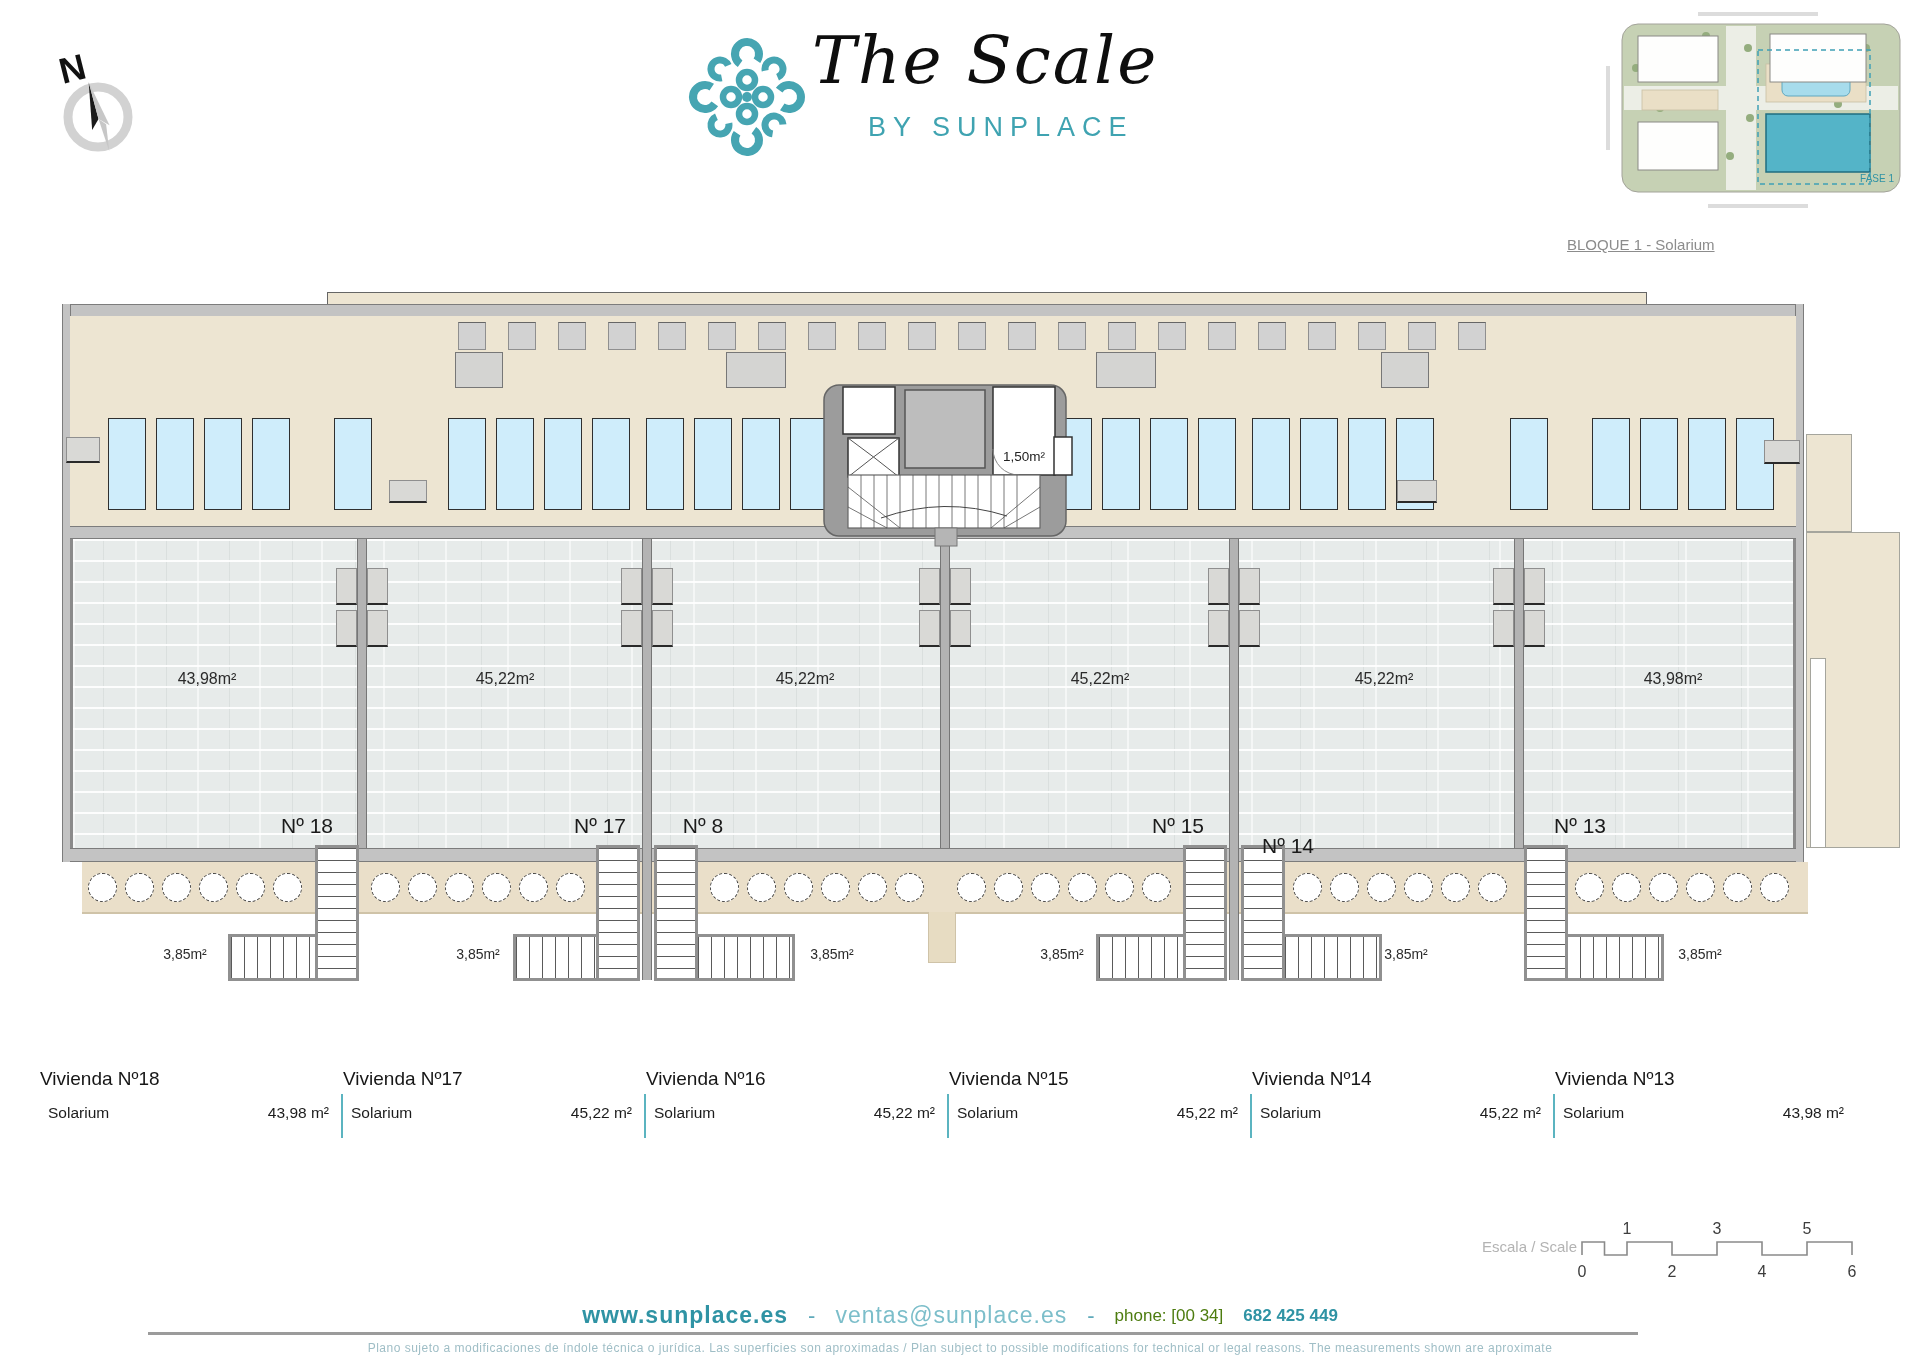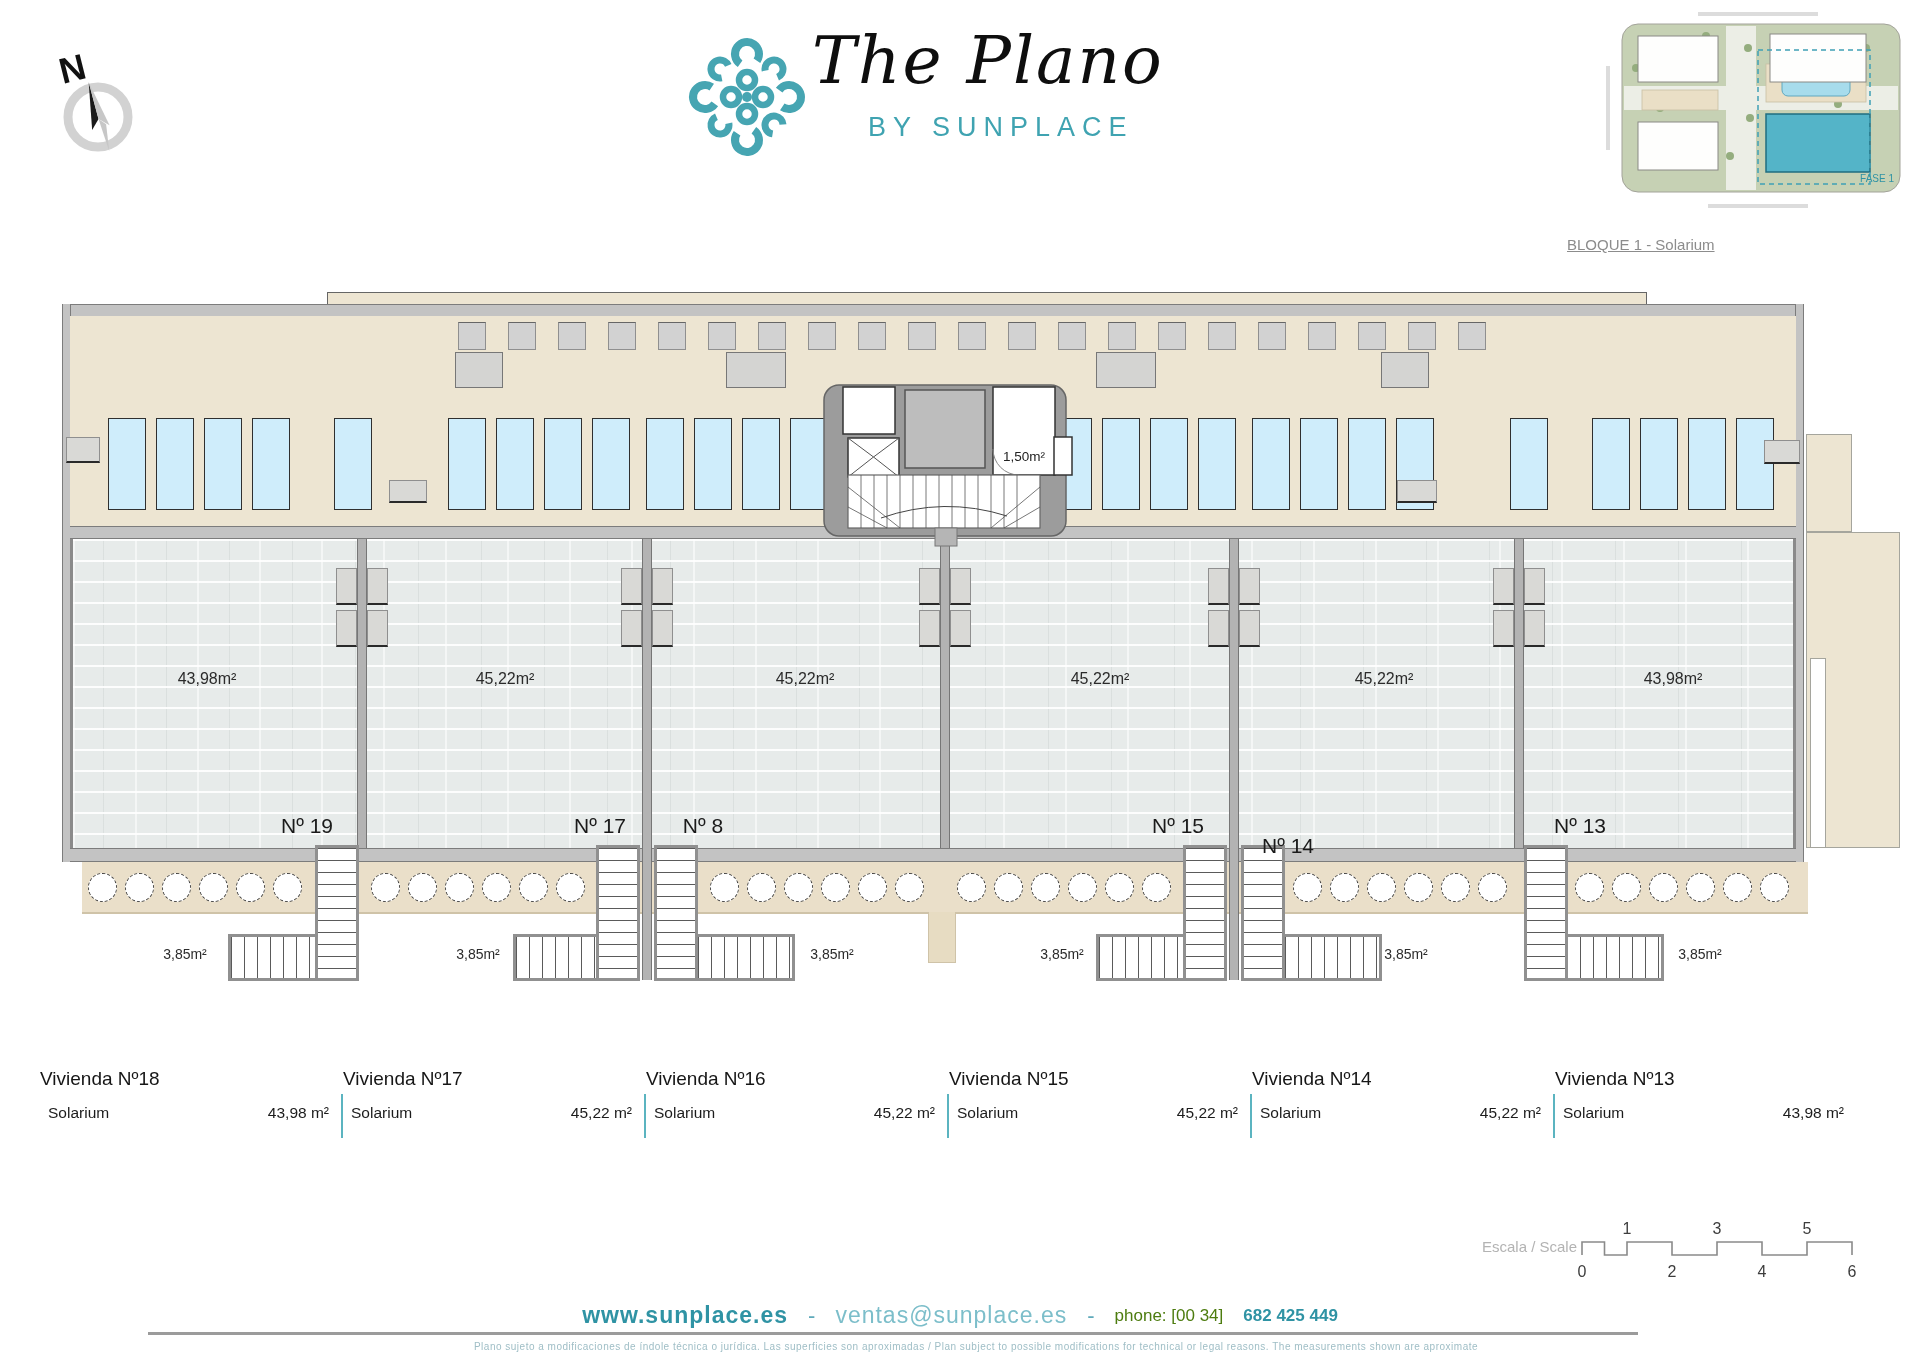--- a/index.html
+++ b/index.html
@@ -50,22 +50,22 @@
   
   #scale-label{position:absolute;left:1482px;top:1238px;font-size:15px;color:#b3b3b3;white-space:nowrap;}
   #footer-links{position:absolute;left:0;top:1302px;width:1920px;display:flex;justify-content:center;
       align-items:center;gap:20px;white-space:nowrap;}
   .f-web{font-size:23px;font-weight:bold;color:#2F93A4;letter-spacing:1px;}
   .f-sep{font-size:22px;color:#5FAABB;}
   .f-email{font-size:23px;color:#7CBECA;letter-spacing:1px;}
   .f-phone{font-size:17px;color:#4d7c0f;}
   .f-phonenum{font-size:17px;font-weight:bold;color:#2F93A4;}
   #footer-line{position:absolute;left:148px;top:1332px;width:1490px;height:2.5px;background:#9b9b9b;}
-  #disclaimer{position:absolute;left:40px;top:1341px;width:1872px;text-align:center;
-      font-size:10px;color:#9FBEC6;letter-spacing:.5px;}
+  #disclaimer{position:absolute;left:24px;top:1341px;width:1872px;text-align:center;
+      font-size:12px;color:#9FBEC6;letter-spacing:.5px;}
   svg text{font-family:"Liberation Sans",sans-serif;}
 </style>
 </head>
 <body>
 
 <div id="page">
 
   <svg class="abs" style="left:40px;top:35px" width="130" height="130" viewBox="0 0 130 130">
     <circle cx="58" cy="82" r="30" fill="none" stroke="#d2d2d2" stroke-width="9"></circle>
     <g transform="rotate(-15 58 82)">
@@ -86,21 +86,21 @@
       <circle cx="89" cy="35" r="9" stroke-width="7" stroke-dasharray="40 16" transform="rotate(170 89 35)"></circle>
       <circle cx="35" cy="91" r="9" stroke-width="7" stroke-dasharray="40 16" transform="rotate(-10 35 91)"></circle>
       <circle cx="89" cy="91" r="9" stroke-width="7" stroke-dasharray="40 16" transform="rotate(100 89 91)"></circle>
       <circle cx="62" cy="46" r="8" stroke-width="6.5"></circle>
       <circle cx="46" cy="63" r="8" stroke-width="6.5"></circle>
       <circle cx="78" cy="63" r="8" stroke-width="6.5"></circle>
       <circle cx="62" cy="80" r="8" stroke-width="6.5"></circle>
     </g>
     <circle cx="62" cy="63" r="5" fill="#46A5B2"></circle>
   </svg>
-  <div id="logo-title">The Plano</div>
+  <div id="logo-title">The Scale</div>
   <div id="logo-subtitle">BY SUNPLACE</div>
 
   <svg class="abs" style="left:1598px;top:6px" width="320" height="210" viewBox="0 0 320 210">
     <rect width="320" height="210" fill="#ffffff"></rect>
     <rect x="100" y="6" width="120" height="4" fill="#dcdcdc"></rect>
     <rect x="8" y="60" width="4" height="84" fill="#dcdcdc"></rect>
     <rect x="110" y="198" width="100" height="4" fill="#dcdcdc"></rect>
     <rect x="24" y="18" width="278" height="168" rx="16" fill="#C6D1B4" stroke="#A3A39A"></rect>
     <rect x="128" y="20" width="30" height="164" fill="#ECEEE6"></rect>
     <rect x="26" y="80" width="274" height="24" fill="#ECEEE6"></rect>
@@ -173,21 +173,21 @@
   <div class="stair-v" style="left:1524px;top:845px;width:44px;height:136px;"></div>
   <div class="stair-h" style="left:1564px;top:934px;width:100px;height:47px;"></div>
 
   <div class="area-label" style="left:207px;top:670px;">43,98m²</div>
   <div class="area-label" style="left:505px;top:670px;">45,22m²</div>
   <div class="area-label" style="left:805px;top:670px;">45,22m²</div>
   <div class="area-label" style="left:1100px;top:670px;">45,22m²</div>
   <div class="area-label" style="left:1384px;top:670px;">45,22m²</div>
   <div class="area-label" style="left:1673px;top:670px;">43,98m²</div>
 
-  <div class="unit-label" style="left:307px;top:814px;">Nº 19</div>
+  <div class="unit-label" style="left:307px;top:814px;">Nº 18</div>
   <div class="unit-label" style="left:600px;top:814px;">Nº 17</div>
   <div class="unit-label" style="left:703px;top:814px;">Nº 8</div>
   <div class="unit-label" style="left:1178px;top:814px;">Nº 15</div>
   <div class="unit-label" style="left:1288px;top:834px;">Nº 14</div>
   <div class="unit-label" style="left:1580px;top:814px;">Nº 13</div>
 
   <div class="stair-label" style="left:185px;top:946px;">3,85m²</div>
   <div class="stair-label" style="left:478px;top:946px;">3,85m²</div>
   <div class="stair-label" style="left:832px;top:946px;">3,85m²</div>
   <div class="stair-label" style="left:1062px;top:946px;">3,85m²</div>

